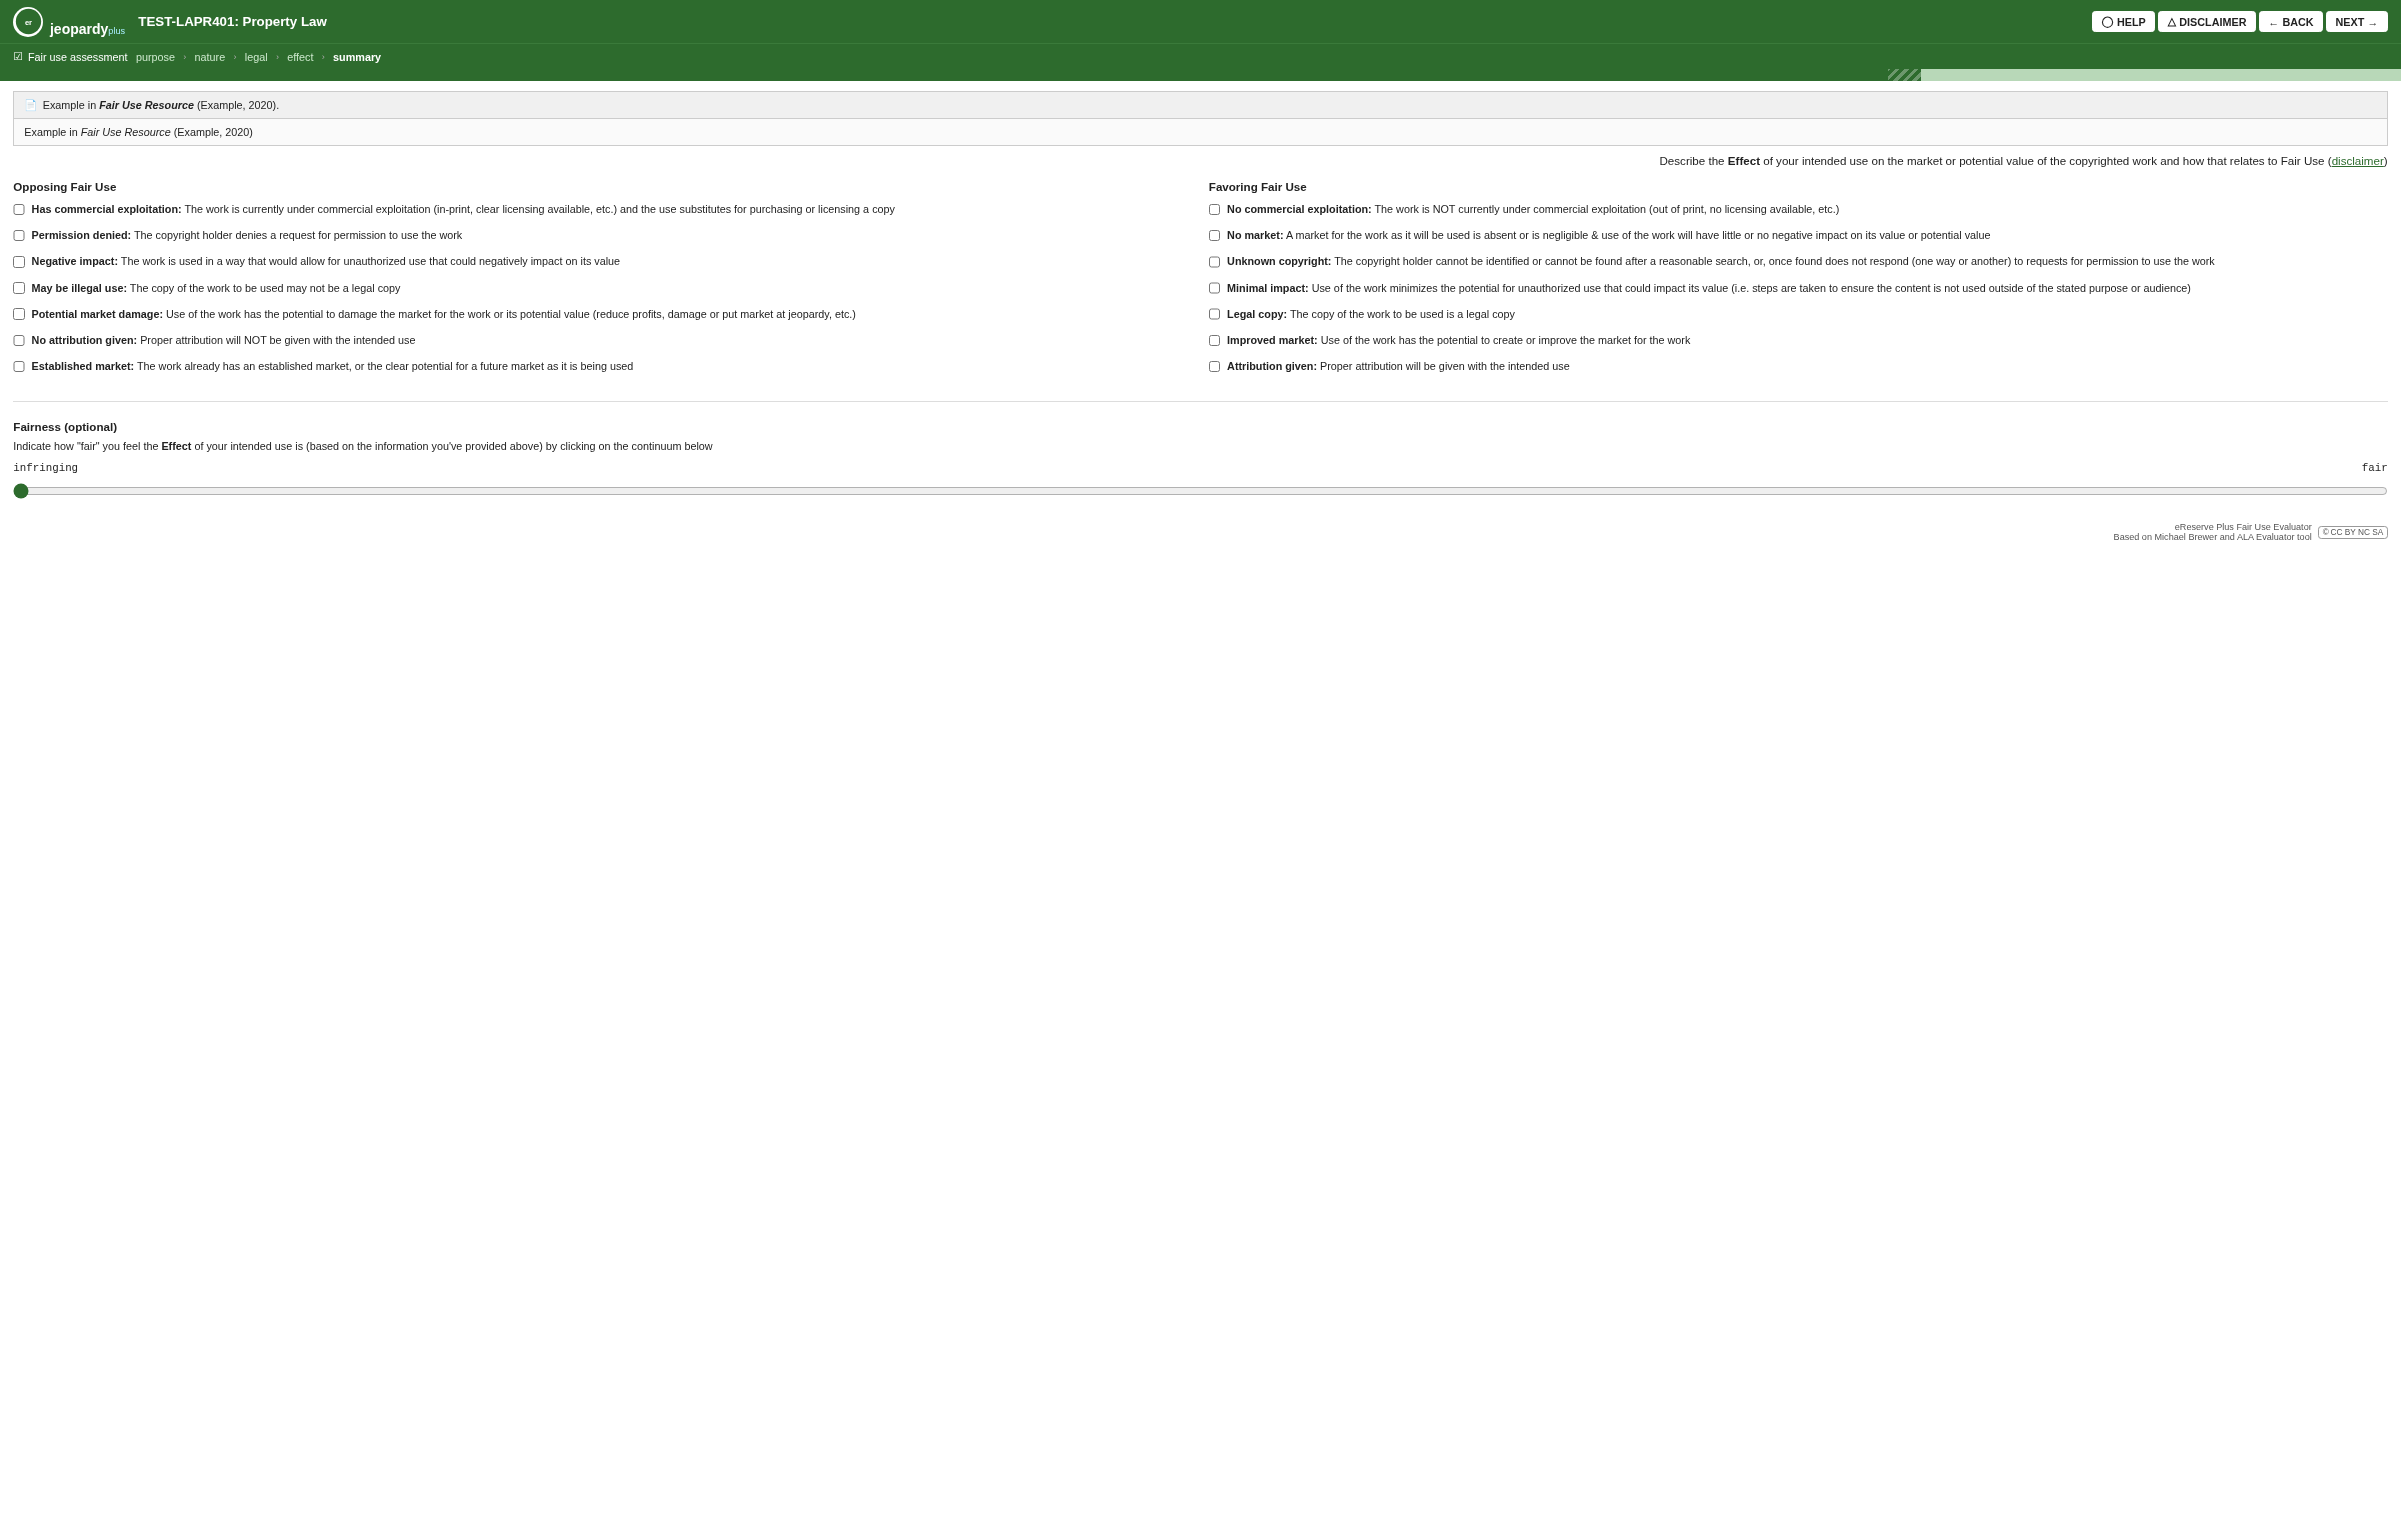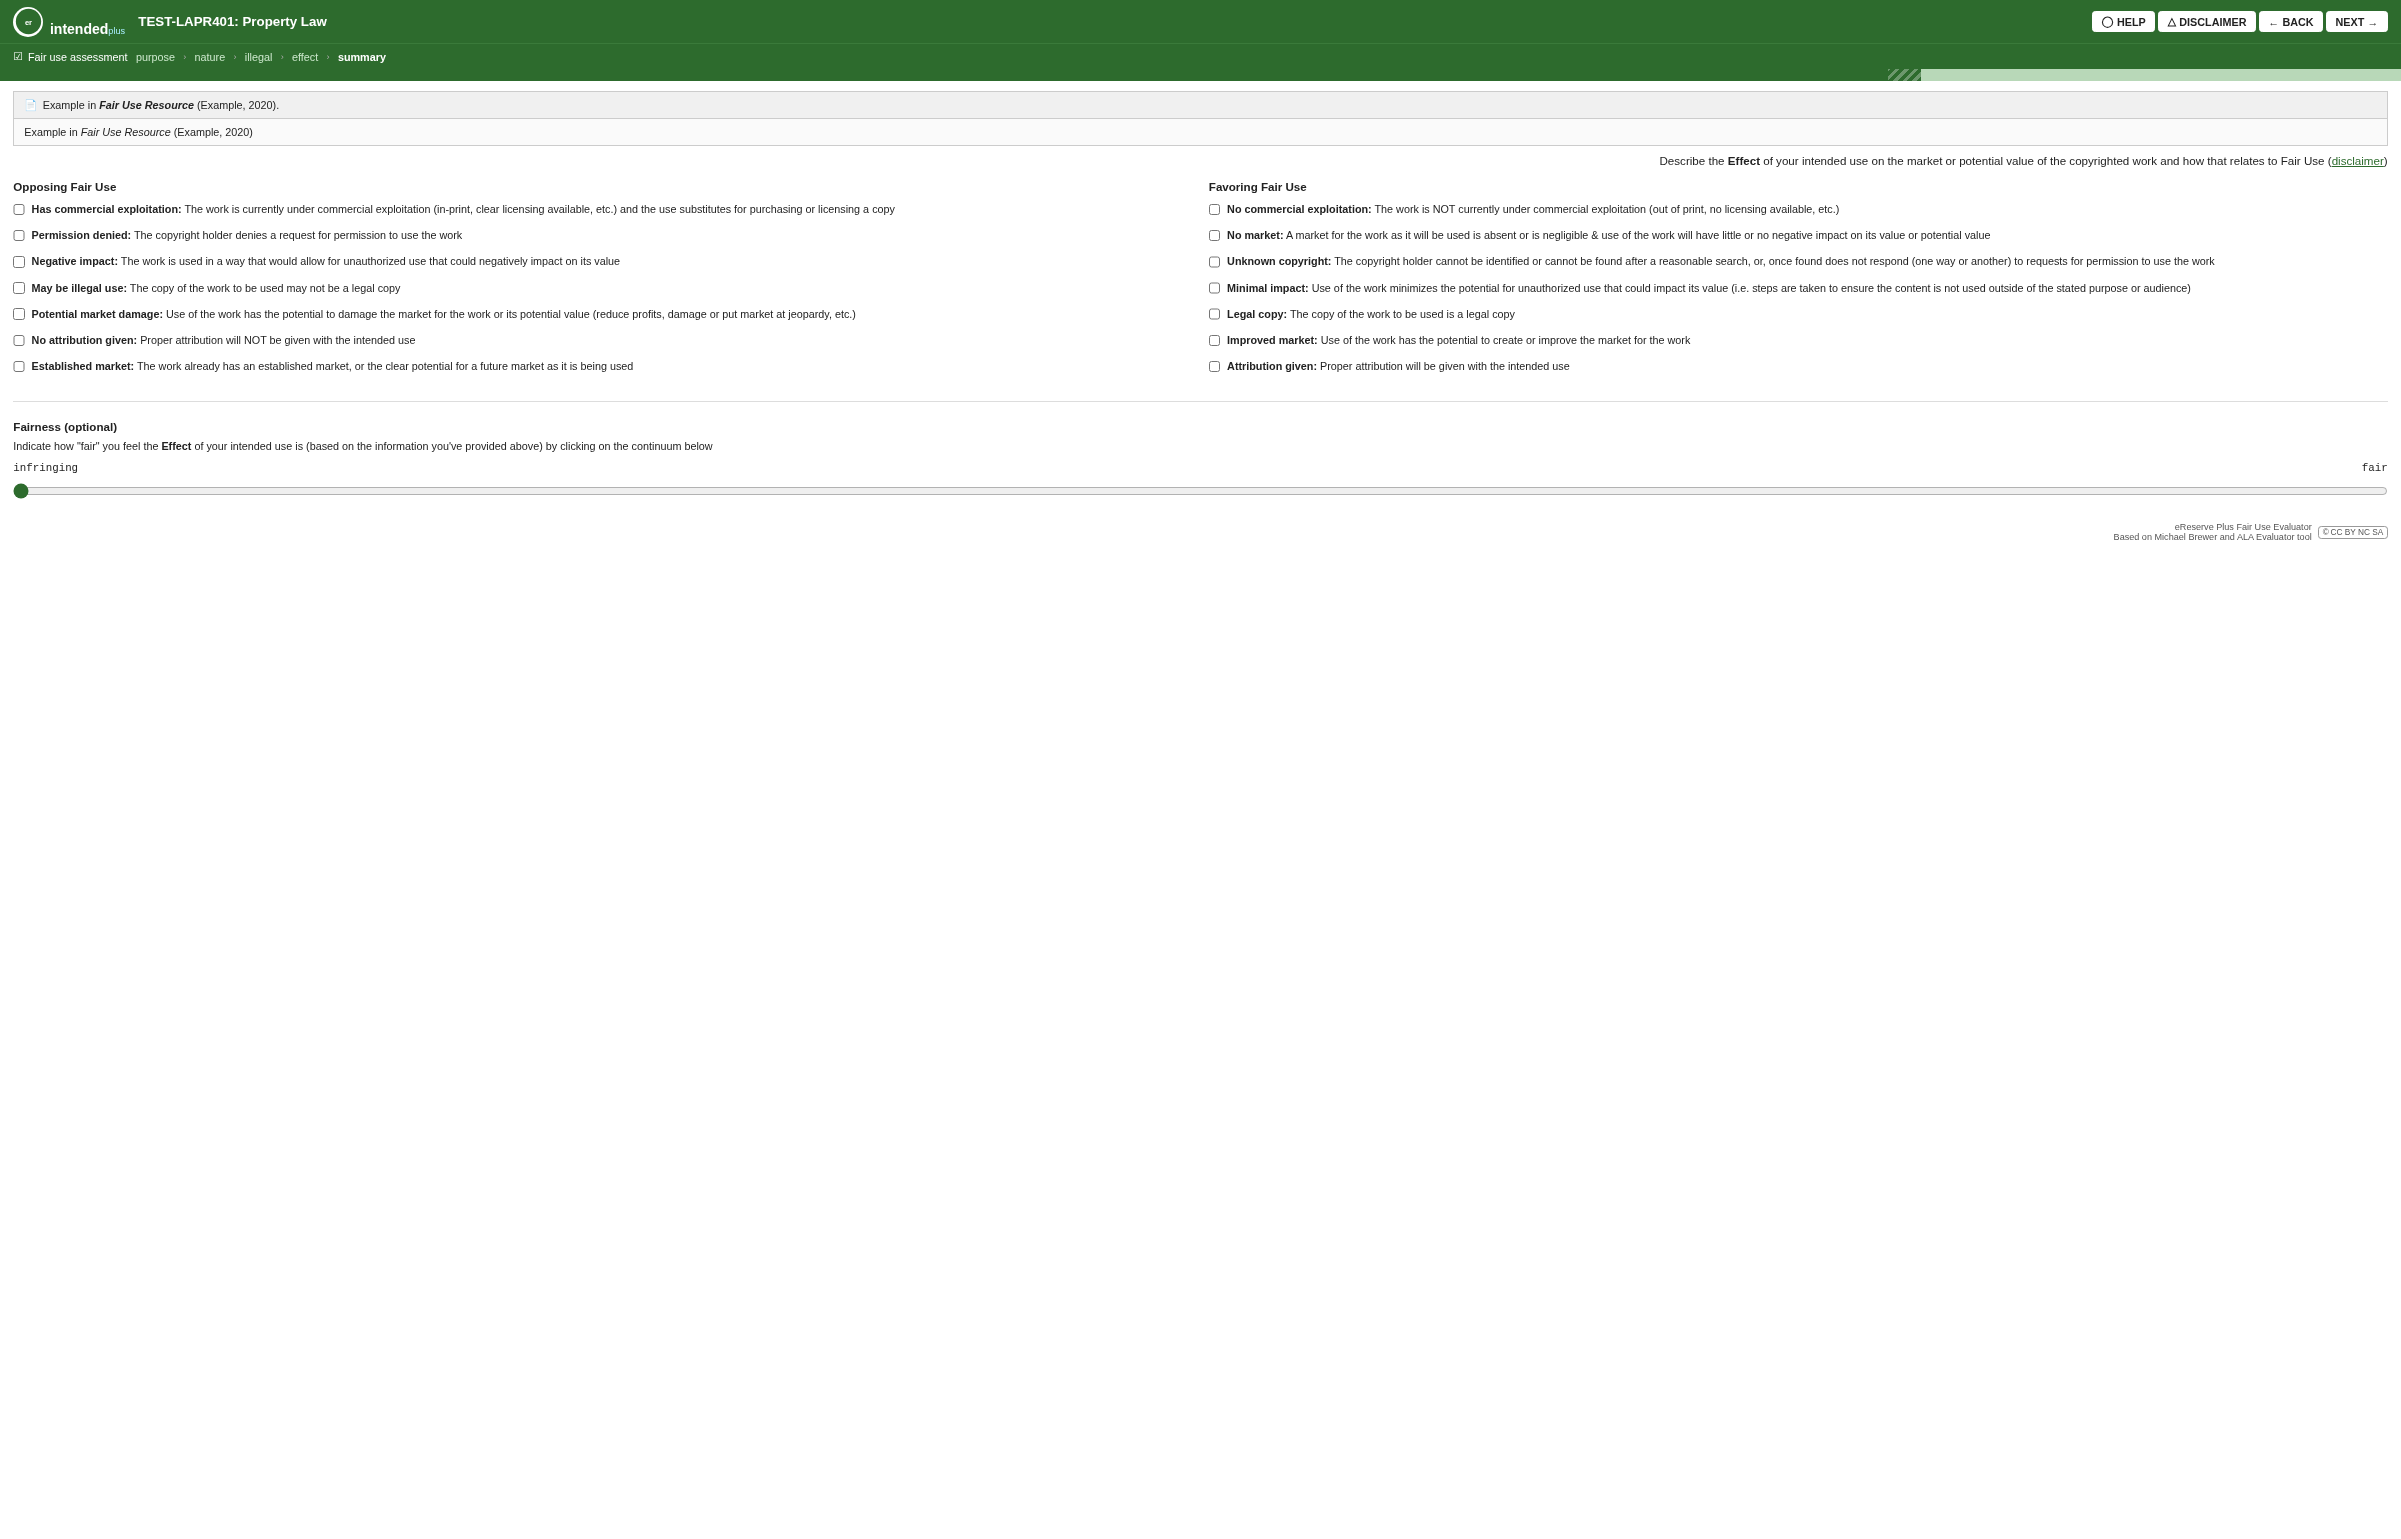--- a/index.html
+++ b/index.html
@@ -230,21 +230,21 @@
 
 <div id="header">
   <div id="logo-area">
     <div id="logo-icon">
       <svg width="27" height="27" viewBox="0 0 32 32" style="font-size:10px">
         <circle cx="16" cy="16" r="15" fill="#2d6b2d"></circle>
         <text x="16" y="20" text-anchor="middle" fill="#fff" font-size="9" font-weight="bold">er</text>
       </svg>
     </div>
     <div>
-      <span style="color:#fff;font-size:14px;font-weight:bold;">intended</span><span style="color:#aef;font-size:9.1px;">plus</span>
+      <span style="color:#fff;font-size:14px;font-weight:bold;">jeopardy</span><span style="color:#aef;font-size:9.1px;">plus</span>
     </div>
   </div>
   <div id="page-title-header">TEST-LAPR401: Property Law</div>
   <div id="header-spacer"></div>
   <div id="header-buttons">
     <button class="header-btn">
       <span>◯</span>
       <span>HELP</span>
     </button>
     <button class="header-btn">
@@ -269,21 +269,21 @@
   </div>
   <span class="nav-step">
     <span>purpose</span>
   </span>
   <span class="nav-chevron">›</span>
   <span class="nav-step">
     <span>nature</span>
   </span>
   <span class="nav-chevron">›</span>
   <span class="nav-step">
-    <span>illegal</span>
+    <span>legal</span>
   </span>
   <span class="nav-chevron">›</span>
   <span class="nav-step">
     <span>effect</span>
   </span>
   <span class="nav-chevron">›</span>
   <span class="nav-step active">
     <span>summary</span>
   </span>
 </div>

